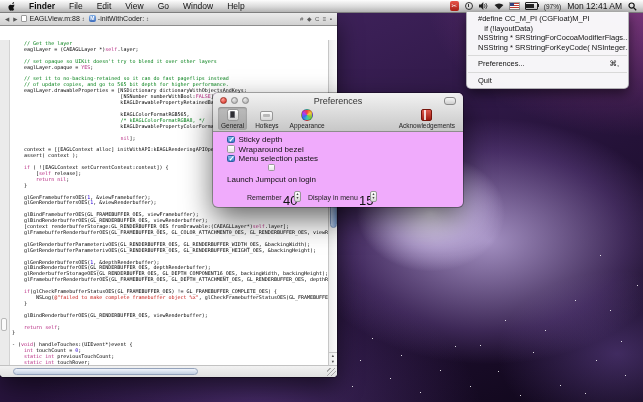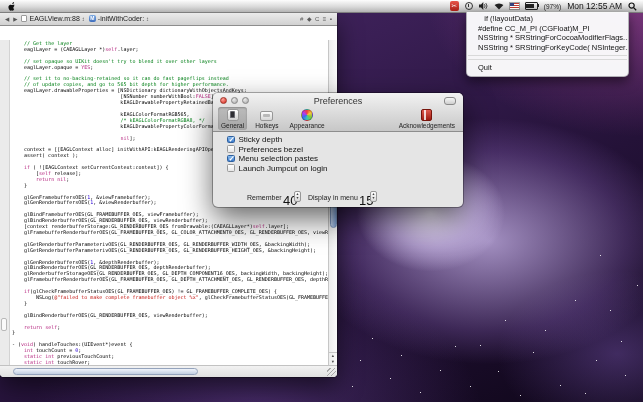--- a/index.html
+++ b/index.html
@@ -90,21 +90,21 @@
   .varrows{position:absolute;bottom:0;left:0;right:0;height:13px;border-top:1px solid #c6c6c6;
     font-size:3.8px;color:#444;text-align:center;line-height:6px}
   .hscroll{position:absolute;left:0;right:0;bottom:0;height:11px;border-top:1px solid #c2c2c2;
     background:linear-gradient(#f2f2f2,#e0e0e0);border-radius:0 0 4px 4px}
   .hthumb{position:absolute;left:13px;top:1.5px;width:185px;height:7px;border-radius:3.5px;
     background:linear-gradient(#f0f4fa,#c2cee1);border:1px solid #94a3bc;box-sizing:border-box}
   .grip{position:absolute;right:1px;bottom:1px;width:9px;height:8px;border-radius:0 0 3px 0;
     background:repeating-linear-gradient(135deg,transparent 0 2px,#a8a8a8 2px 3px)}
 
   
-  .pwin{position:absolute;left:213px;top:93px;width:250px;height:114px;z-index:30;background:#e5e5e5;
+  .pwin{position:absolute;left:213px;top:93px;width:250px;height:114px;z-index:30;background:#f0abfc;
     border-radius:5px;box-shadow:0 12px 30px rgba(0,0,0,.6),0 0 0 1px rgba(0,0,0,.3)}
   .phead{position:absolute;left:0;right:0;top:0;height:39px;border-radius:5px 5px 0 0;
     background:linear-gradient(#f2f2f2,#c7c7c7);border-bottom:1px solid #8d8d8d;box-sizing:border-box}
   .ptitle{position:absolute;top:2.5px;left:0;right:0;text-align:center;font-size:9px;color:#333}
   .plights{position:absolute;left:7px;top:3.5px;display:flex;gap:4px}
   .ptoolbar{position:absolute;left:0;right:0;top:13px;height:25px;display:flex;align-items:flex-start;
     padding:1px 5px 0;gap:5px;box-sizing:border-box}
   .titem{display:flex;flex-direction:column;align-items:center;gap:1px;font-size:6.5px;color:#222;
     padding:1.5px 3px;border-radius:3px}
   .titem.selected{background:rgba(0,0,0,.17);box-shadow:inset 0 1px 2px rgba(0,0,0,.28)}
@@ -269,27 +269,27 @@
       </div>
   </div>
   <div class="pcontent">
     <div id="cbrows">
         <div class="cbrow" style="top: 3px;">
           <span class="cbox checked"></span>
           <span>Sticky depth</span>
         </div>
         <div class="cbrow" style="top: 12.5px;">
           <span class="cbox"></span>
-          <span>Preferences bezel</span>
+          <span>Wraparound bezel</span>
         </div>
         <div class="cbrow" style="top: 22px;">
           <span class="cbox checked"></span>
           <span>Menu selection pastes</span>
         </div>
-        <div class="cbrow" style="top: 31.5px;">
+        <div class="cbrow" style="top: 31.5px; flex-direction: column;">
           <span class="cbox"></span>
           <span>Launch Jumpcut on login</span>
         </div>
       </div>
     <div class="remrow">
       <span class="rlabel" style="left:34px">Remember</span>
       <span class="rvalue" style="left:70px">40</span>
       <span class="stepper" style="left:81px">▲<br>▼</span>
       <span class="rlabel" style="left:95px">Display in menu</span>
       <span class="rvalue" style="left:146px">15</span>
@@ -297,48 +297,58 @@
     </div>
   </div>
 </div>
 
 <div class="menubar">
   <span class="apple sicon">
     <svg width="8" height="9" viewBox="0 0 9 10">
       <path fill="#111" d="M6.3 1.6c-.3.5-.9.9-1.5.85C4.7 1.8 5 1.1 5.3.7 5.65.25 6.3 0 6.8 0c.05.6-.2 1.2-.5 1.6zM7.5 3.3c-.8-.5-1.5-.3-2-.1-.3.1-.55.2-.75.2s-.5-.1-.8-.2C3.3 3 2.6 2.85 1.9 3.3.9 3.9.4 4.9.5 6c.1 1.1.6 2.2 1.2 2.95.3.4.7.8 1.2.8.45 0 .6-.25 1.15-.25s.7.25 1.15.25c.5 0 .85-.4 1.15-.8.35-.5.6-1 .65-1.1-1-.4-1.35-1.9-.45-2.6.2-.2.4-.3.55-.4-.2-.3-.4-.45-.6-.55z"></path>
     </svg>
   </span>
+  <span id="menus" style="display:flex">
+      <span class="mtitle bold">Finder</span>
+      <span class="mtitle">File</span>
+      <span class="mtitle">Edit</span>
+      <span class="mtitle">View</span>
+      <span class="mtitle">Go</span>
+      <span class="mtitle">Window</span>
+      <span class="mtitle">Help</span>
+    </span>
   <span class="mstatus">
     <span class="sicon flycut-badge">✂</span>
     <span class="sicon circ"></span>
     <span class="sicon">
       <svg width="9" height="8" viewBox="0 0 9 8">
           <path d="M0 2.5h2L4.3 0v8L2 5.5H0z" fill="#222"></path>
           <path d="M5.3 2.2a2.6 2.6 0 010 3.6M6.8 1.1a4.4 4.4 0 010 5.8" stroke="#222" stroke-width=".8" fill="none"></path>
         </svg>
     </span>
     <span class="sicon">
       <svg width="10" height="8" viewBox="0 0 10 8">
           <path d="M5 7.4 L0.6 3.1 A6.8 6.8 0 0 1 9.4 3.1 Z" fill="#222"></path>
         </svg>
     </span>
     <span class="sicon flagicon"></span>
     <span class="sicon batt"></span>
     <span class="pct">(97%)</span>
-    <span class="clocktxt">Mon 12:55 AM</span>
+    <span class="clocktxt">Mon 12:41 AM</span>
     <span class="sicon">
       <svg width="9" height="9" viewBox="0 0 9 9">
           <circle cx="3.6" cy="3.6" r="2.6" stroke="#111" stroke-width="1.2" fill="none"></circle>
           <line x1="5.6" y1="5.6" x2="8.2" y2="8.2" stroke="#111" stroke-width="1.3"></line>
         </svg>
     </span>
   </span>
 </div>
 
 <div class="fmenu" id="fmenu">
+    <div class="fitem"><span>#define CC_M_PI (CGFloat)M_PI</span></div>
     <div class="fitem"><span>   if (!layoutData)</span></div>
-    <div class="fitem"><span>#define CC_M_PI (CGFloat)M_PI</span></div>
     <div class="fitem"><span>NSString * SRStringForCocoaModifierFlags...</span></div>
     <div class="fitem"><span>NSString * SRStringForKeyCode( NSInteger...</span></div>
     <div class="fsep"></div>
+    <div class="fitem"><span>Preferences...</span><span class="fshort">⌘,</span></div>
     <div class="fsep"></div>
     <div class="fitem"><span>Quit</span></div>
   </div>
 
 </body></html>

